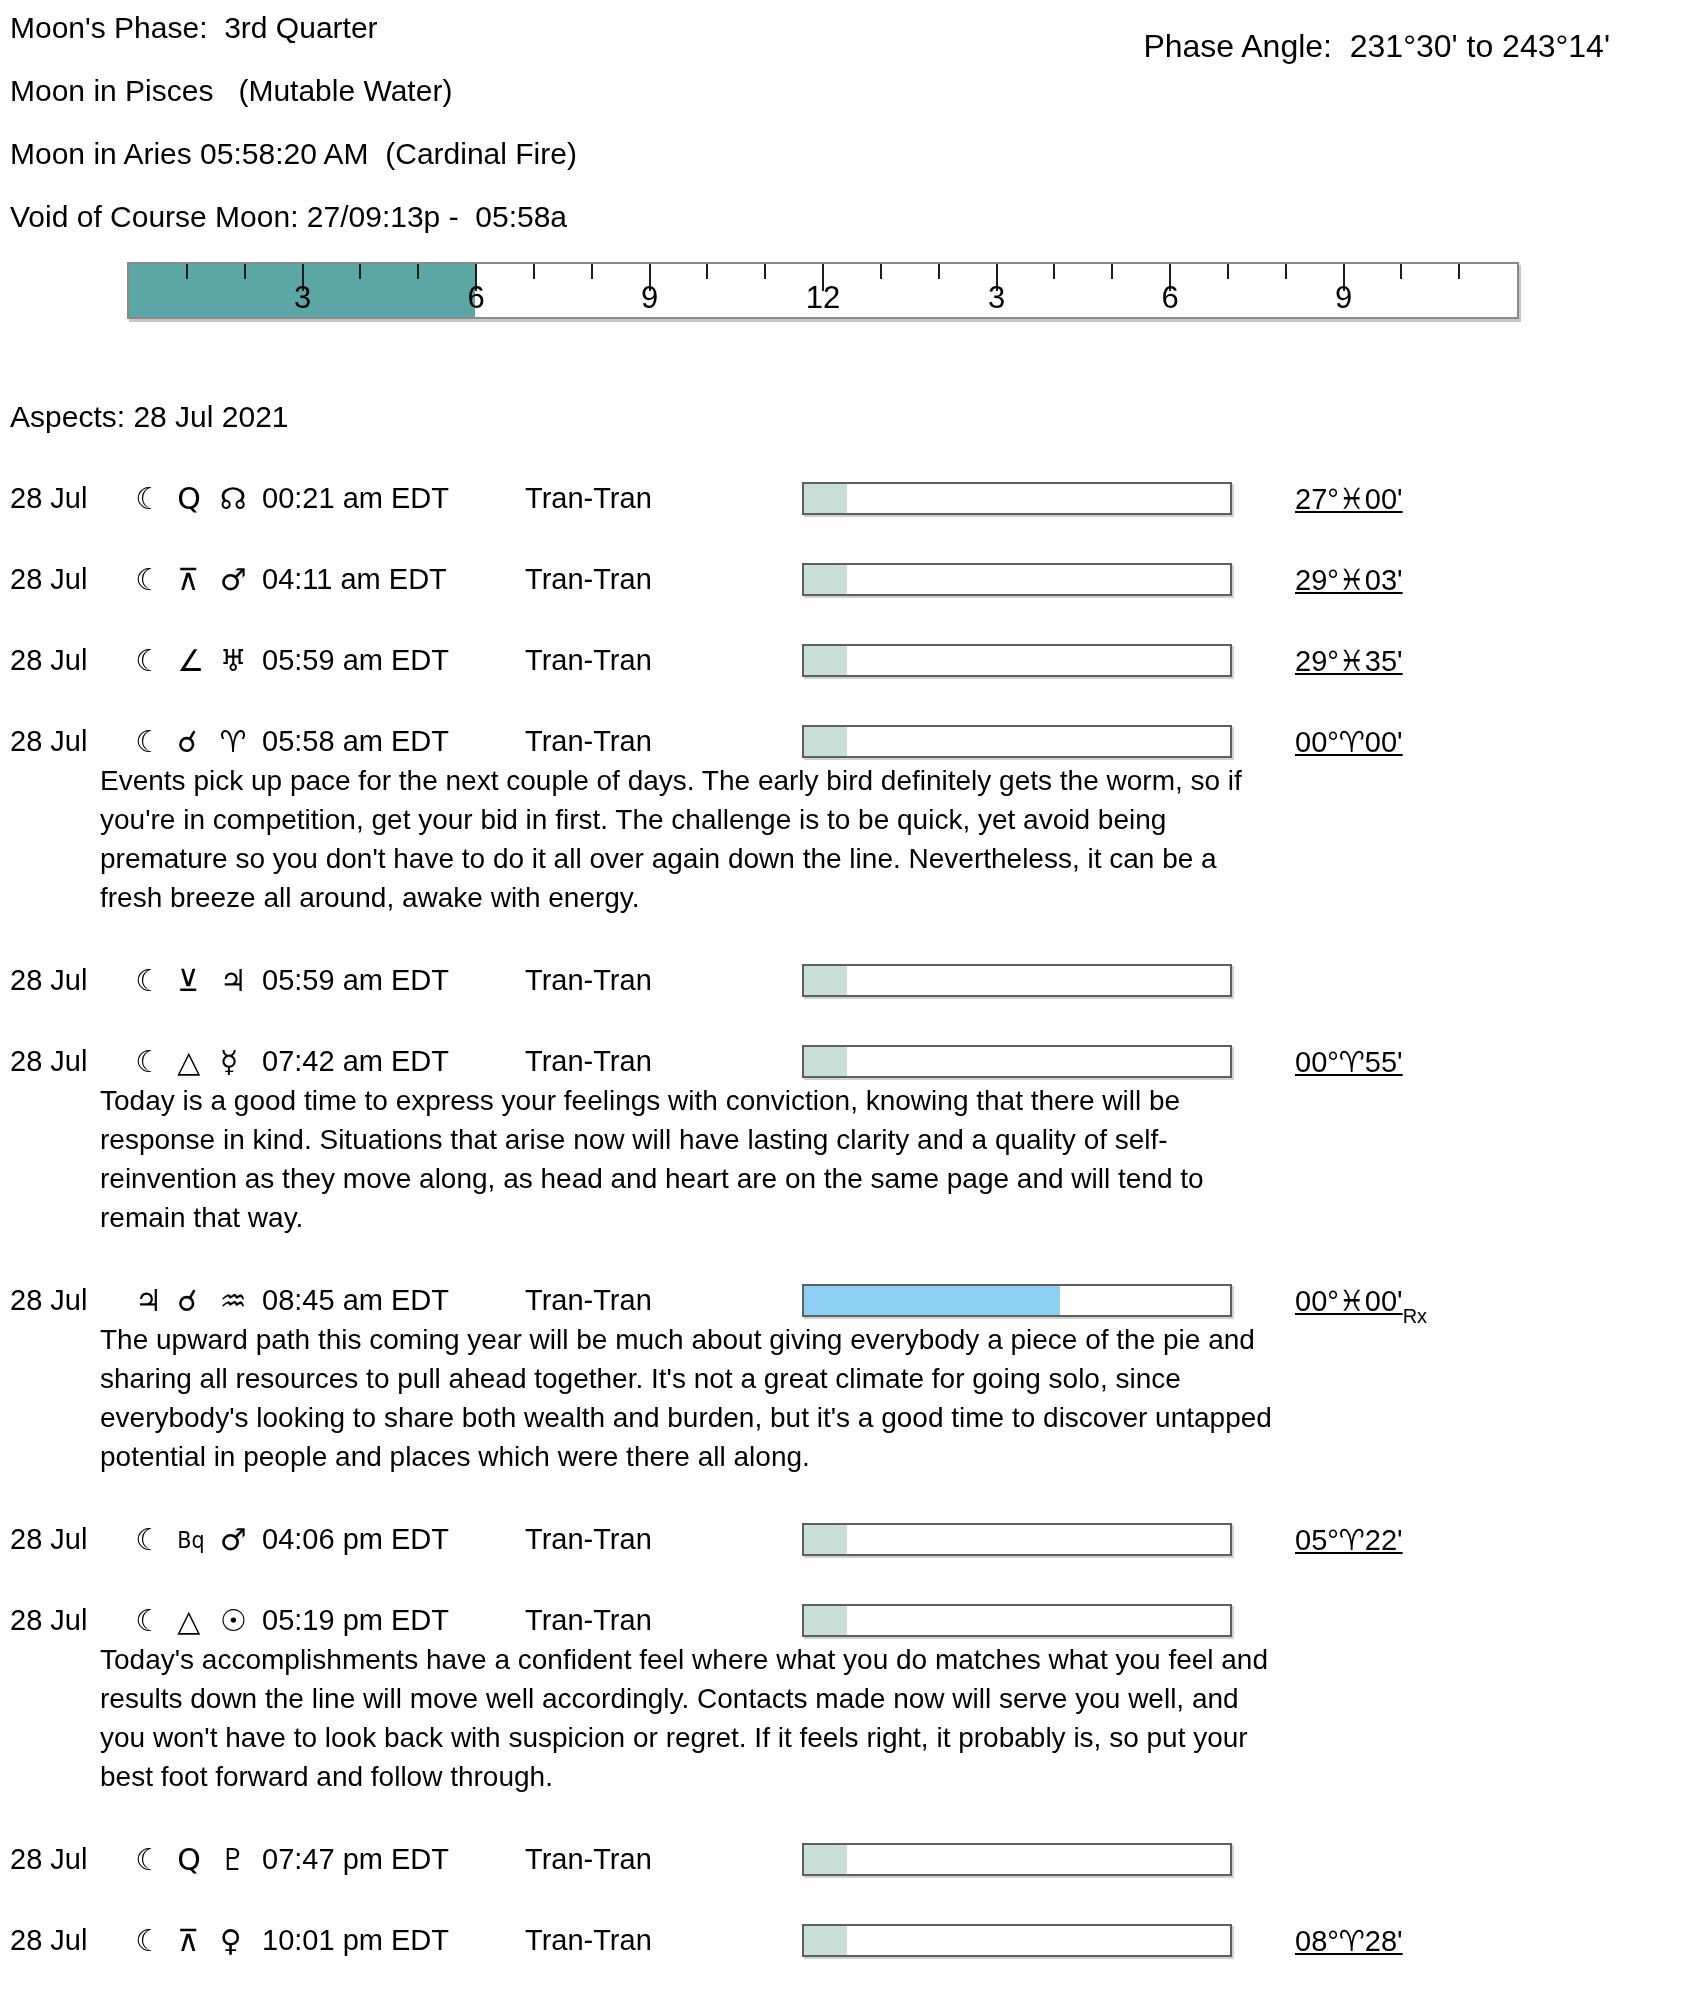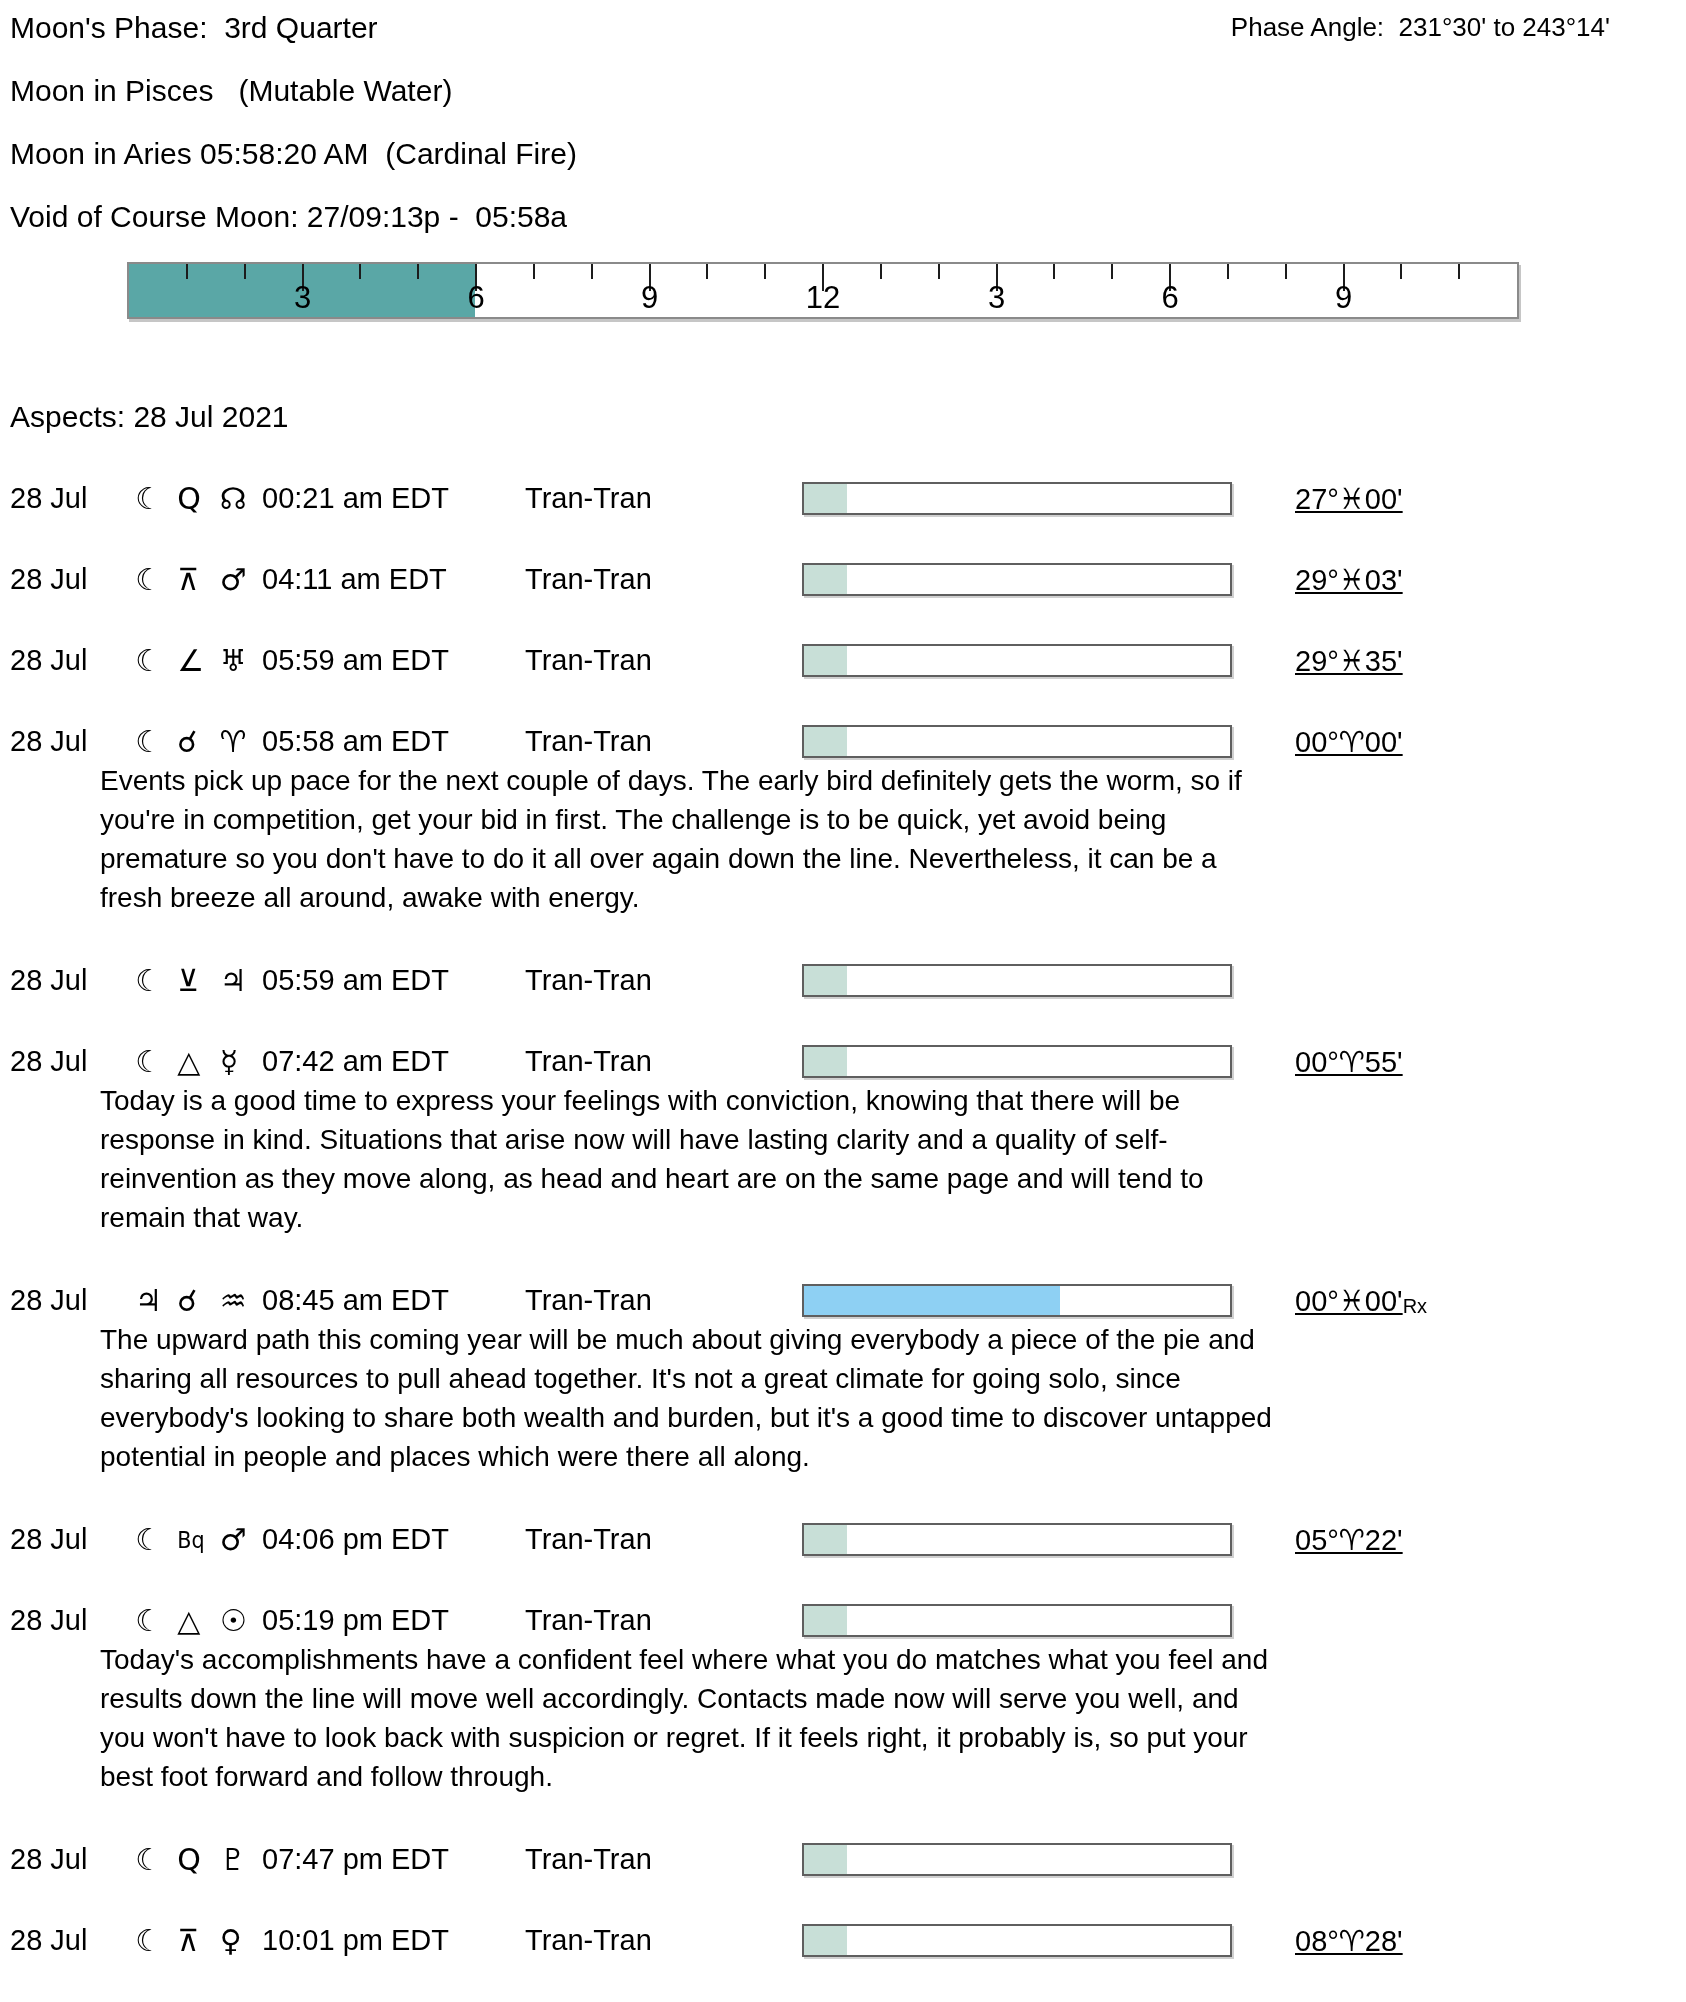--- a/index.html
+++ b/index.html
@@ -3,21 +3,21 @@
 <meta charset="utf-8">
 <style>
   html,body{margin:0;padding:0;}
   body{
     width:1686px;height:2002px;box-sizing:border-box;
     background:#ffffff;color:#000;
     font-family:"Liberation Sans","DejaVu Sans",sans-serif;
     position:relative;padding:10px 0 0 10px;overflow:hidden;
   }
   .hline{font-size:30px;line-height:36px;margin:0 0 27px 0;white-space:pre-wrap;}
-  .phase-angle{position:absolute;top:12px;right:76px;font-size:26px;white-space:pre-wrap;}
+  .phase-angle{position:absolute;top:28px;right:76px;font-size:32px;white-space:pre-wrap;}
 
   
   .timeline{position:relative;margin:10px 0 0 117px;width:1388px;height:53px;
     border:2px solid #8a8a8a;background:#fff;box-shadow:2px 3px 0 #c6c6c6;}
   .tl-fill{position:absolute;left:0;top:0;height:100%;}
   .tl-tick{position:absolute;top:0;width:2px;background:#1c1c1c;}
   .tl-tick.minor{height:15px;}
   .tl-tick.major{height:27px;}
   .tl-label{position:absolute;bottom:1px;transform:translateX(-50%);font-size:31px;}
 
@@ -25,21 +25,21 @@
 
   .aspect-row{display:grid;grid-template-columns:125px 127px 263px 277px 430px auto;
     align-items:center;margin-top:46px;font-size:29px;}
   .syms{display:flex;align-items:center;}
   .sym{width:43px;font-size:30px;font-family:"DejaVu Sans",sans-serif;}
   .sym.asp-text{font-size:23px;font-stretch:condensed;}
   .orb-bar{width:426px;height:29px;border:2px solid #5f5f5f;background:#fff;
     position:relative;box-shadow:2px 2px 0 #d0d0d0;}
   .orb-fill{position:absolute;left:0;top:0;bottom:0;}
   .deg{padding-left:63px;white-space:pre;text-decoration:underline;}
-  .retro{font-size:20px;position:relative;top:2px;margin-top:34px;}
+  .retro{font-size:20px;position:relative;top:12px;margin-top:34px;}
   .desc{margin:2px 0 6px 90px;max-width:1185px;font-size:28px;line-height:39px;}
 </style>
 </head>
 <body>
 
 <div class="hline">Moon's Phase:  3rd Quarter</div>
 <div class="phase-angle">Phase Angle:  231°30' to 243°14'</div>
 <div class="hline">Moon in Pisces   (Mutable Water)</div>
 <div class="hline">Moon in Aries 05:58:20 AM  (Cardinal Fire)</div>
 <div class="hline">Void of Course Moon: 27/09:13p -  05:58a</div>

